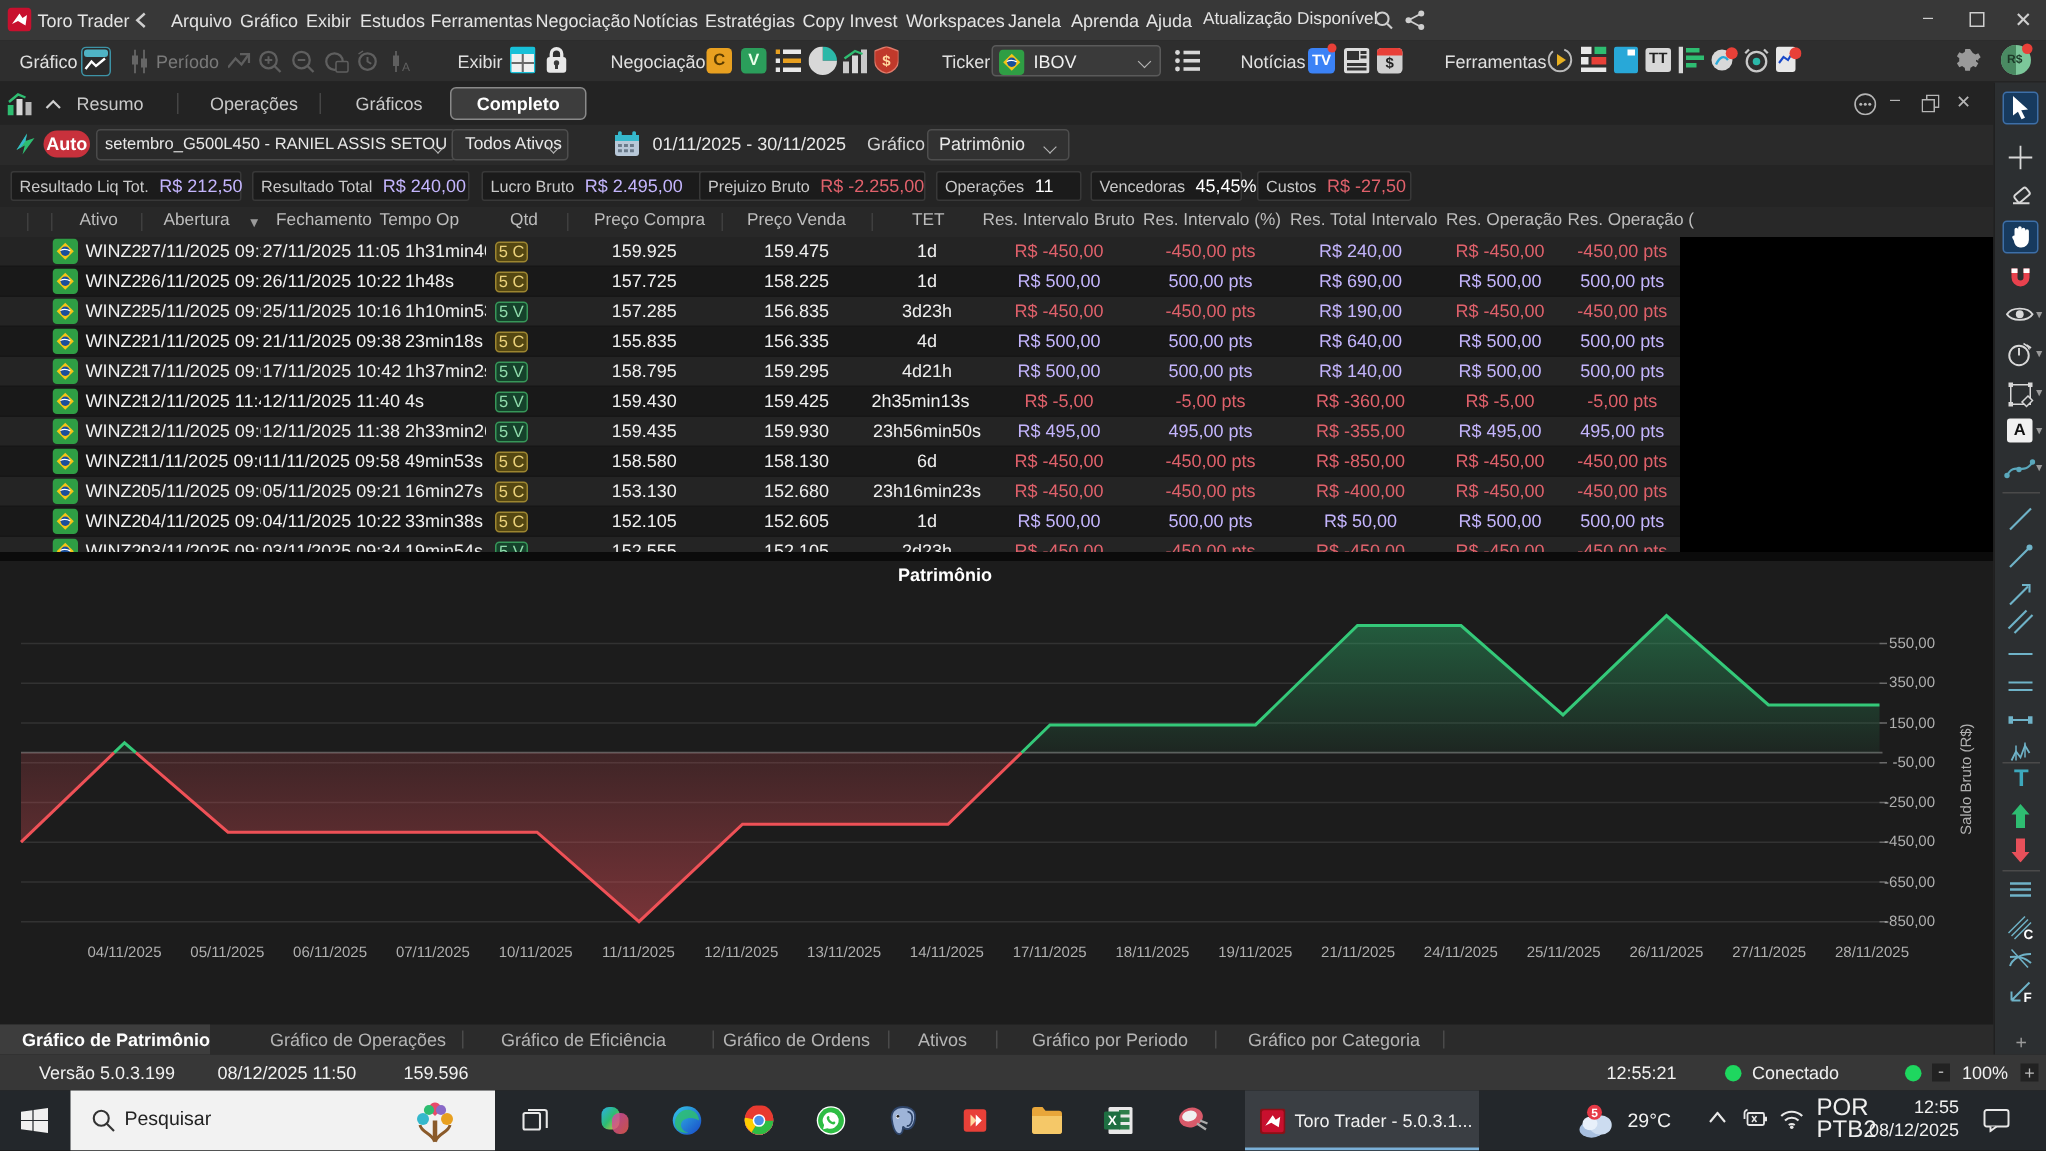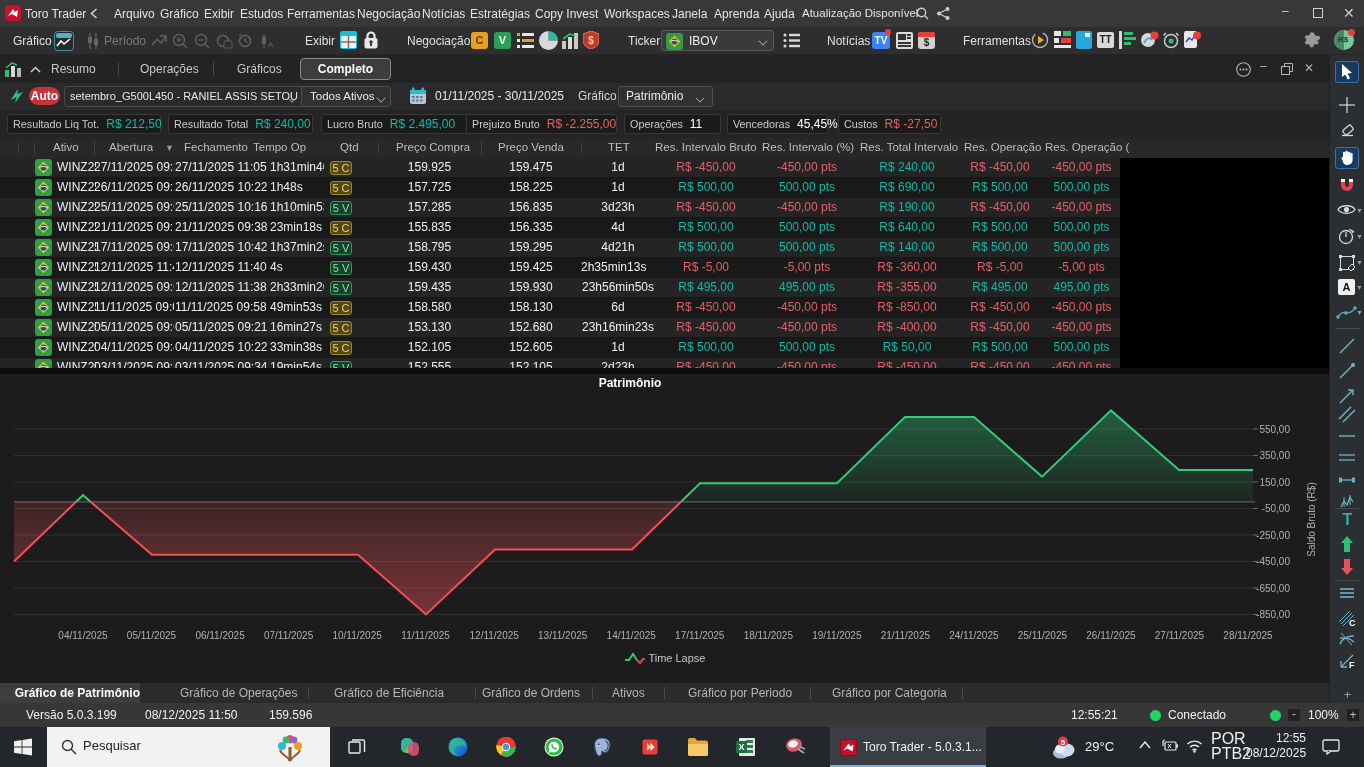--- a/index.html
+++ b/index.html
@@ -1,18 +1,18 @@
 <!DOCTYPE html>
 <html><head><meta charset="utf-8">
 <style>
 *{margin:0;padding:0;box-sizing:border-box;font-family:"Liberation Sans",sans-serif}
 html,body{width:1364px;height:767px;overflow:hidden;background:#1c1c1c}
 #app{position:relative;width:1364px;height:767px}
 .abs{position:absolute}
-.g{color:#14b8a6}.r{color:#e0616b}
+.g{color:#c4b5fd}.r{color:#e0616b}
 
 #titlebar{left:0;top:0;width:1364px;height:27px;background:#383838;color:#e4e4e4;font-size:12px}
 #titlebar .mi{position:absolute;top:7px;white-space:nowrap}
 
 #toolbar{left:0;top:27px;width:1364px;height:28px;background:#2e2e2e;border-bottom:1px solid #242424;color:#e0e0e0;font-size:12px}
 #toolbar .lb{position:absolute;top:7px}
 #toolbar .dim{color:#7a7a7a}
 .vsep{position:absolute;width:1px;background:#4a4a4a}
 
 #tabrow{left:0;top:55px;width:1329px;height:28px;background:#232323;color:#c9c9c9;font-size:12px}
@@ -301,21 +301,21 @@
   <div class="tb" style="left:1304px;top:6px;color:#b5b5b5">✕</div>
 </div>
 
 <div id="autorow" class="abs">
   <svg class="abs" style="left:9px;top:5px" width="16" height="16" viewBox="0 0 16 16">
         <path d="M2 12 L9 1 L8 6 L14 4 L6 15 L7.5 9 Z" fill="#2ebd71"></path>
         <path d="M2 12 L9 1 L8 6 L5 10Z" fill="#35b8cc"></path>
       </svg>
   <div class="abs" style="left:29px;top:4px;width:31px;height:18px;background:#c8313c;border-radius:9px;color:#fff;font-weight:bold;font-size:12px;text-align:center;line-height:18px">Auto</div>
   <div class="drop" style="left:64px;width:240px;background:none;border-color:#4a4a4a;font-size:11px"><span style="margin-left:5px">setembro_G500L450 - RANIEL ASSIS SETOU</span><span class="chev" style="position:absolute;right:7px;top:7px"></span></div>
-  <div class="drop" style="left:301px;width:90px;font-size:11.5px"><span style="margin-left:8px">Todos Ativos</span><span class="chev" style="position:absolute;right:5px;top:7px"></span></div>
+  <div class="drop" style="left:301px;width:78px;font-size:11.5px"><span style="margin-left:8px">Todos Ativos</span><span class="chev" style="position:absolute;right:5px;top:7px"></span></div>
   <svg class="abs" style="left:409px;top:4px" width="18" height="18" viewBox="0 0 18 18">
         <rect x="1" y="3" width="16" height="14" rx="2" fill="#b8c8d8"></rect>
         <rect x="1" y="3" width="16" height="4" fill="#35b8cc"></rect>
         <rect x="3" y="0.5" width="2.5" height="4.5" rx="1" fill="#35b8cc"></rect>
         <rect x="12.5" y="0.5" width="2.5" height="4.5" rx="1" fill="#35b8cc"></rect>
         <g fill="#6a7a8a">
           <rect x="3" y="9" width="2.6" height="2"></rect>
           <rect x="7" y="9" width="2.6" height="2"></rect>
           <rect x="11" y="9" width="2.6" height="2"></rect>
           <rect x="3" y="12.5" width="2.6" height="2"></rect>
@@ -631,24 +631,20 @@
         <path d="M14,187.425 L76.1,127.8 L14,127.8 Z" fill="url(#rf)"></path>
         <path d="M90.6,127.8 L152,180.8 L358,180.8 L426,240.425 L495,175.5 L632,175.5 L681,127.8 Z" fill="url(#rf)"></path>
         <path d="M76.1,127.8 L83,121.175 L90.6,127.8 Z" fill="url(#gf)"></path>
         <path d="M681,127.8 L700,109.25 L837,109.25 L905,42.999999999999986 L974,42.999999999999986 L1042,102.625 L1111,36.374999999999986 L1179,96 L1253,96 L1253,127.8 Z" fill="url(#gf)"></path>
         <polyline points="14,187.425 76.1,127.8" fill="none" stroke="#ef5157" stroke-width="2"></polyline>
         <polyline points="76.1,127.8 83,121.175 90.6,127.8" fill="none" stroke="#34c979" stroke-width="2"></polyline>
         <polyline points="90.6,127.8 152,180.8 358,180.8 426,240.425 495,175.5 632,175.5 681,127.8" fill="none" stroke="#ef5157" stroke-width="2"></polyline>
         <polyline points="681,127.8 700,109.25 837,109.25 905,42.999999999999986 974,42.999999999999986 1042,102.625 1111,36.374999999999986 1179,96 1253,96" fill="none" stroke="#34c979" stroke-width="2"></polyline>
       </svg>
   <div id="saldo">Saldo Bruto (R$)</div>
-  <div id="legend"><svg width="22" height="14" style="vertical-align:-3px">
-          <polyline points="1,9 5,9 9,3 13,9" fill="none" stroke="#34c979" stroke-width="2"></polyline>
-          <polyline points="13,9 16,12 19,8 21,8" fill="none" stroke="#e0485a" stroke-width="2"></polyline>
-        </svg> Time Lapse</div>
 <div class="ylab" style="left:1252px;top:49.925px">550,00</div>
       <div class="ylab" style="left:1252px;top:76.425px">350,00</div>
       <div class="ylab" style="left:1252px;top:102.925px">150,00</div>
       <div class="ylab" style="left:1252px;top:129.425px">-50,00</div>
       <div class="ylab" style="left:1252px;top:155.925px">-250,00</div>
       <div class="ylab" style="left:1252px;top:182.425px">-450,00</div>
       <div class="ylab" style="left:1252px;top:208.925px">-650,00</div>
       <div class="ylab" style="left:1252px;top:235.425px">-850,00</div>
       <div class="xlab" style="left:83px">04/11/2025</div>
       <div class="xlab" style="left:151.53px">05/11/2025</div>

